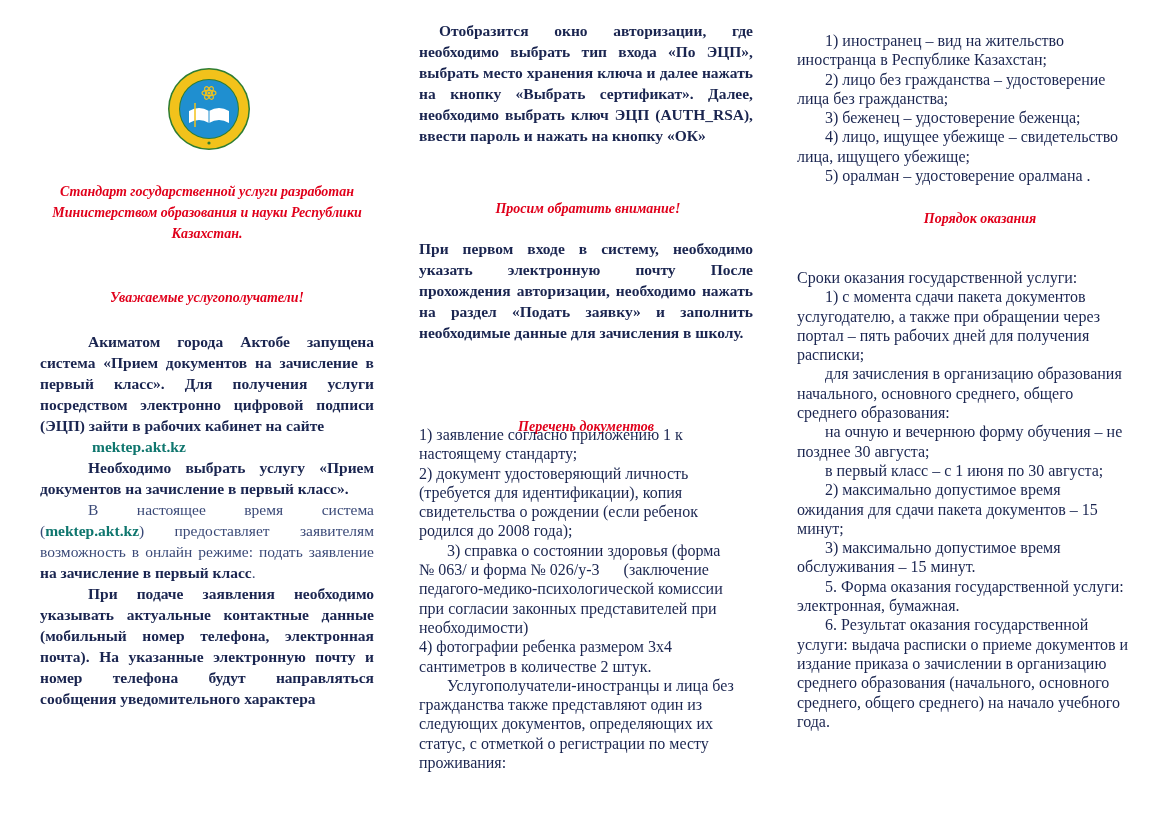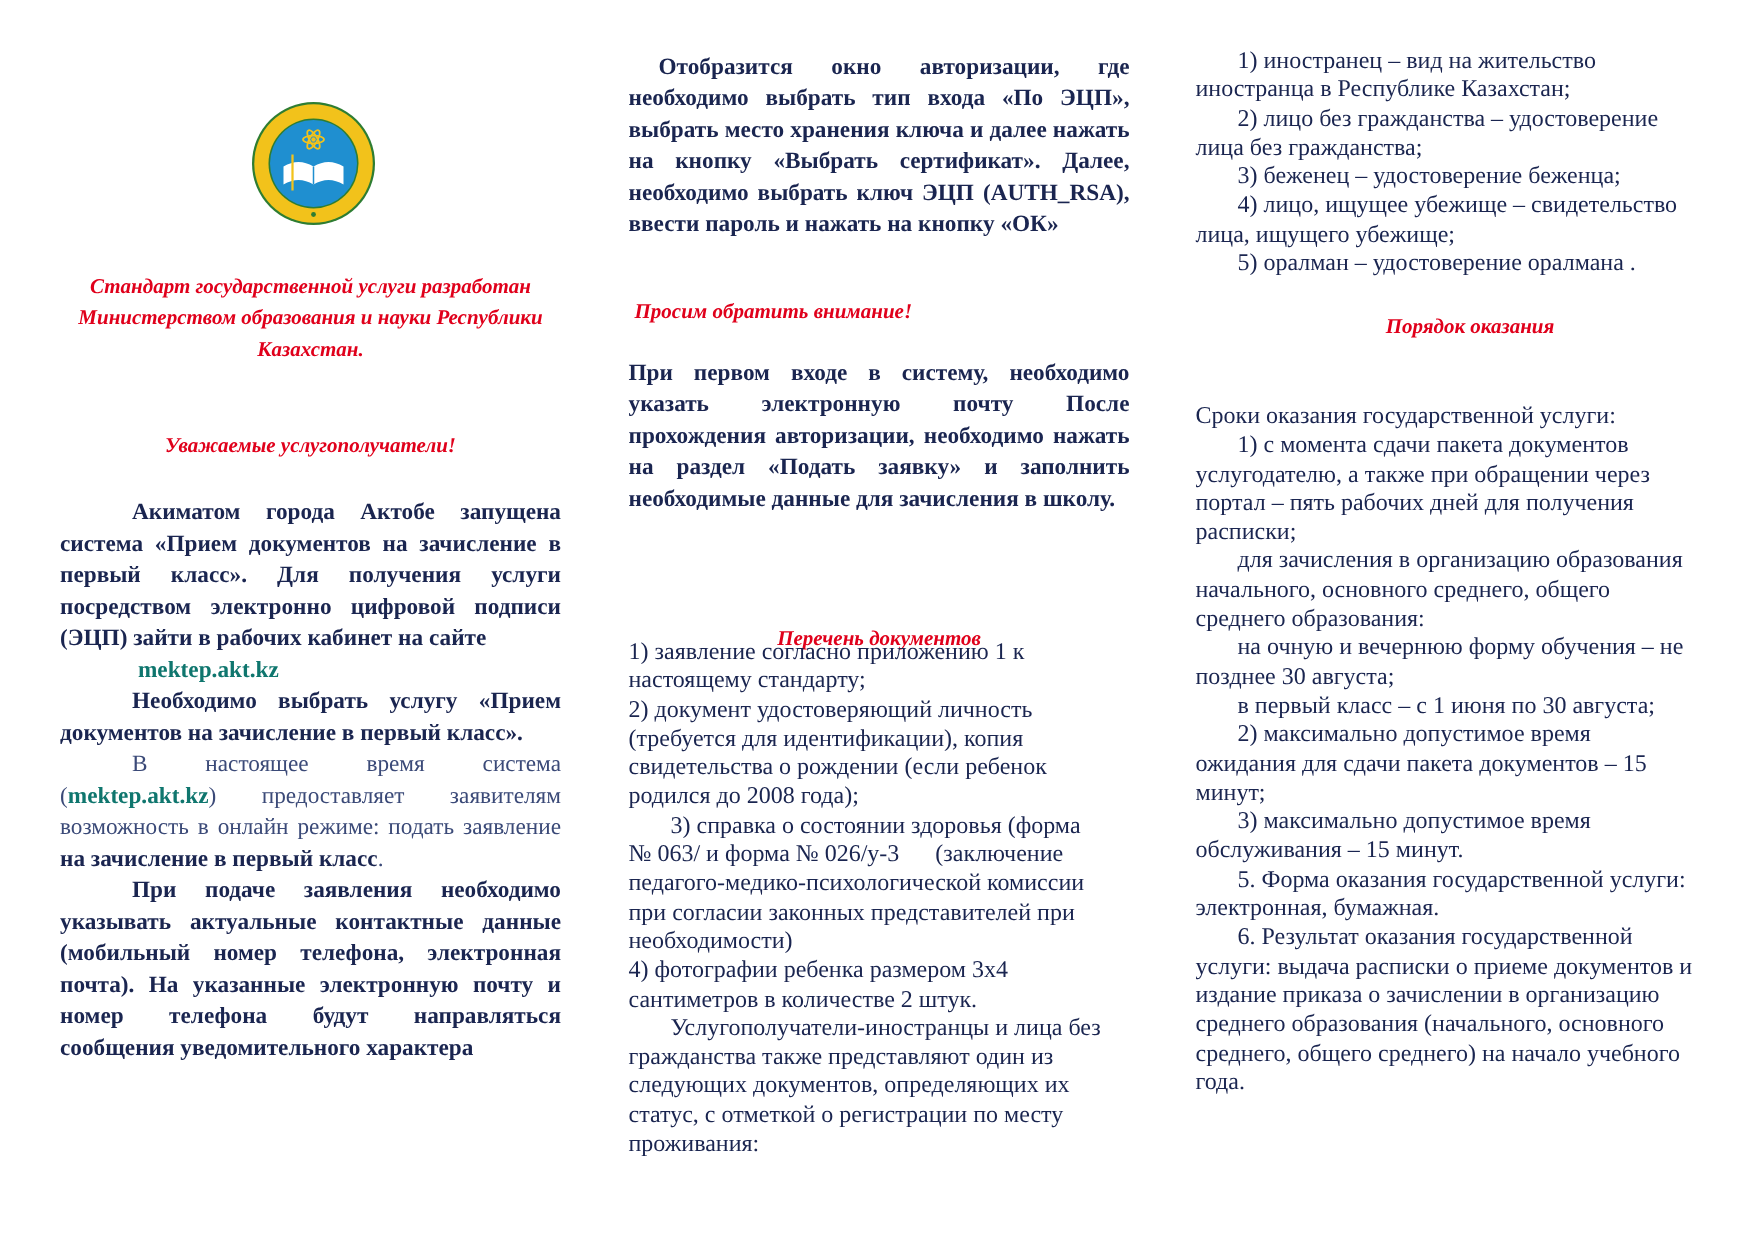--- a/index.html
+++ b/index.html
@@ -66,25 +66,25 @@
     </p>
     <p class="p indent">Необходимо выбрать услугу «Прием документов на зачисление в первый класс».</p>
     <p class="p indent light">
       <span>В настоящее время система (</span><span class="link">mektep.akt.kz</span><span>) предоставляет заявителям возможность в онлайн режиме: подать заявление </span><span style="font-weight:bold;color:#1a2550;">на зачисление в первый класс</span><span>.</span>
     </p>
     <p class="p indent">При подаче заявления необходимо указывать актуальные контактные данные (мобильный номер телефона, электронная почта). На указанные электронную почту и номер телефона будут направляться сообщения уведомительного характера</p>
   </div>
 </div>
 
 <div class="col col2">
-  <div style="position:absolute; top:34px; left:0; width:334px;">
+  <div style="position:absolute; top:20px; left:0; width:334px;">
     <p class="p indent-s">Отобразится окно авторизации, где необходимо выбрать тип входа «По ЭЦП», выбрать место хранения ключа и далее нажать на кнопку «Выбрать сертификат». Далее, необходимо выбрать ключ ЭЦП (AUTH_RSA), ввести пароль и нажать на кнопку «ОК»</p>
   </div>
   <div style="position:absolute; top:198px; left:0; width:334px;">
-    <p class="red-title" style="text-align:left; padding-left:4px;">Просим обратить внимание!</p>
+    <p class="red-title" style="text-align:center; padding-left:4px;">Просим обратить внимание!</p>
   </div>
   <div style="position:absolute; top:238px; left:0; width:334px;">
     <p class="p">При первом входе в систему, необходимо указать электронную почту После прохождения авторизации, необходимо нажать на раздел «Подать заявку» и заполнить необходимые данные для зачисления в школу.</p>
   </div>
   <div style="position:absolute; top:404px; left:0; width:334px;margin-top:12px;">
     <p class="red-title">Перечень документов</p>
   </div>
   <div class="list" style="position:absolute; top:425px; left:0; width:320px;">
     <p class="li">
       <span>1) заявление согласно </span><span class="u">приложению 1</span><span> к настоящему стандарту;</span>

